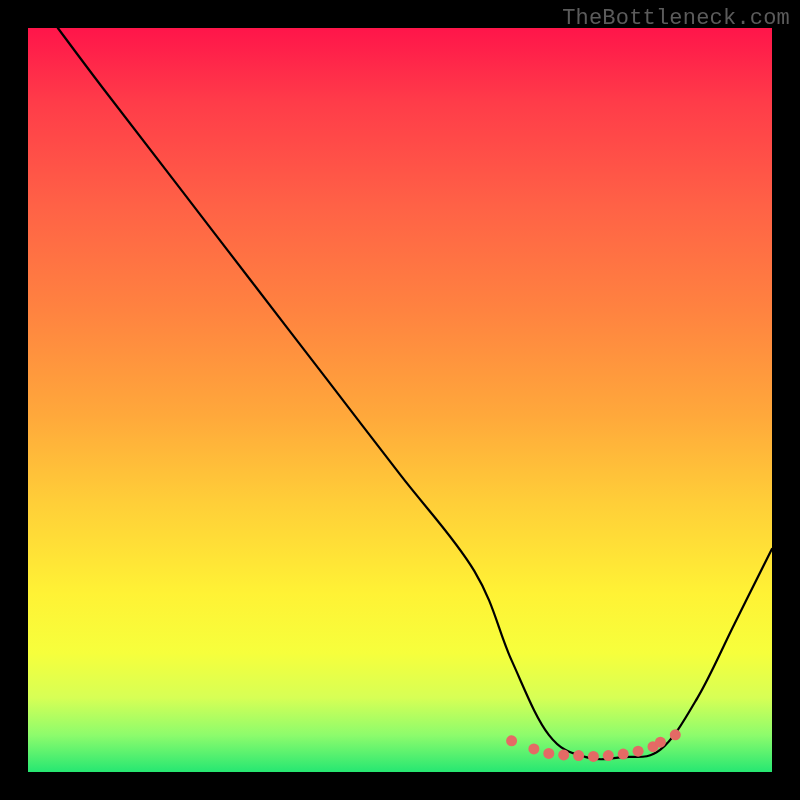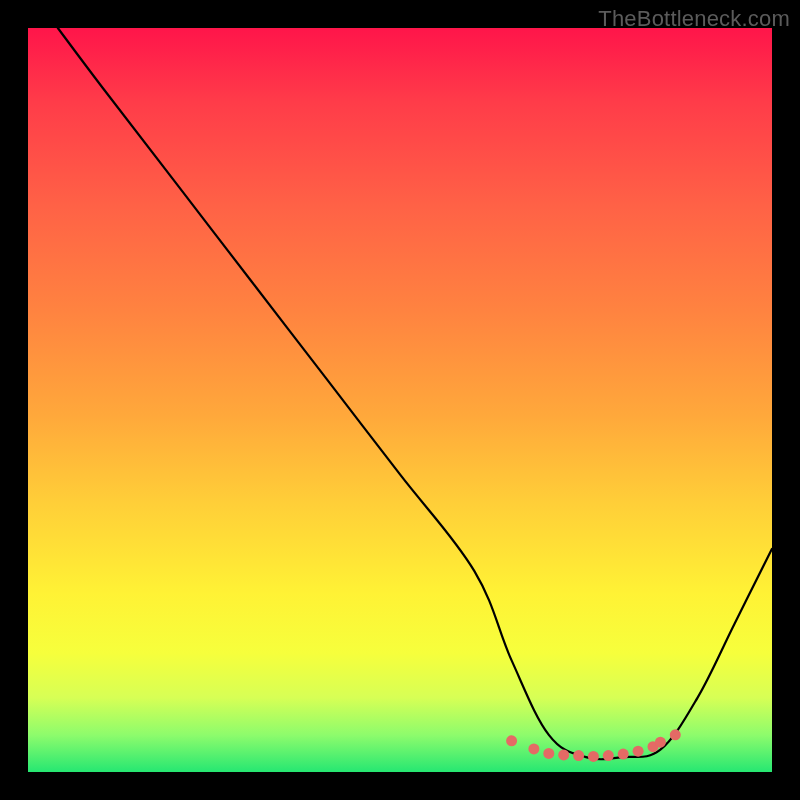--- a/index.html
+++ b/index.html
@@ -9,20 +9,21 @@
     height: 800px;
     overflow: hidden;
     font-family: Arial, Helvetica, sans-serif;
     background: #000;
   }
   .frame {
     position: relative;
     width: 800px;
     height: 800px;
     background: #000;
+    font-family: Liberation Mono, monospace;
   }
   .plot-area {
     position: absolute;
     left: 28px;
     top: 28px;
     width: 744px;
     height: 744px;
     background: linear-gradient(to bottom,
       #ff154a 0%,
       #ff3c49 10%,

